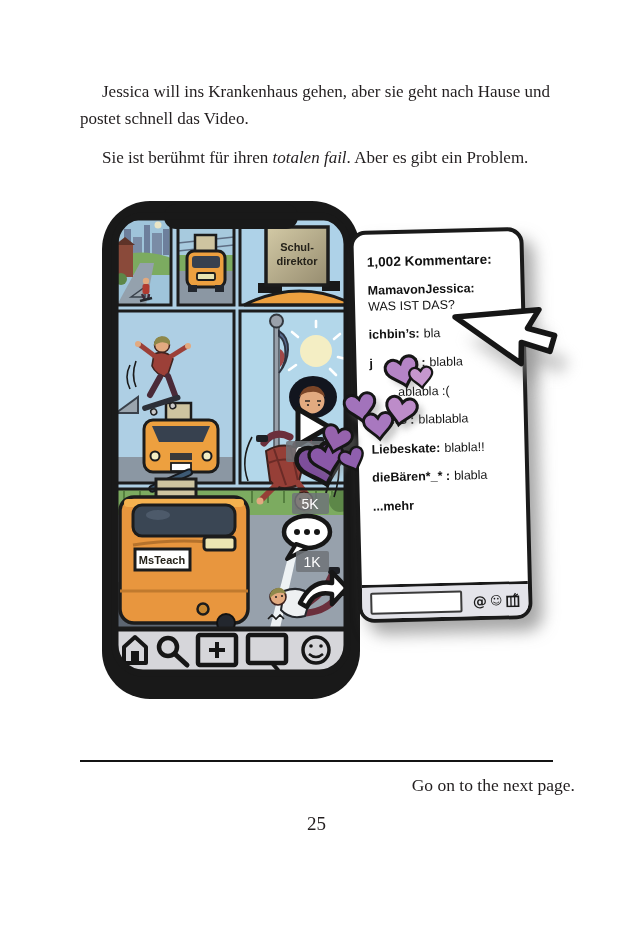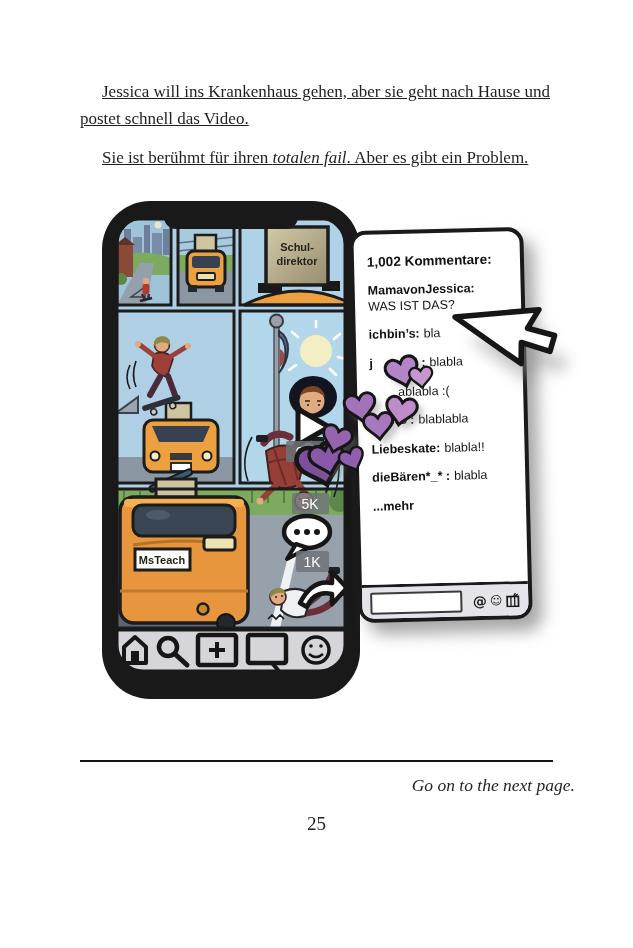--- a/index.html
+++ b/index.html
@@ -1,18 +1,18 @@
 <!DOCTYPE html>
 <html><head>
 <meta charset="utf-8">
 <style>
   html,body{margin:0;padding:0;background:#ffffff;}
   body{width:633px;height:948px;position:relative;overflow:hidden;
        font-family:"Liberation Serif", serif;color:#221e1f;}
-  .content{margin:78px 58px 0 80px;text-decoration:underline;}
+  .content{margin:78px 58px 0 80px;}
   .para{font-size:17px;line-height:27px;margin:0 0 12px 0;text-indent:22px;}
   .para:last-child{margin-bottom:0;}
   .ital{font-style:italic;}
 
   
   .illustration{position:relative;height:524px;margin-top:28px;}
   .phone-svg{position:absolute;left:100px;top:0;z-index:1;}
   .overlay-svg{position:absolute;left:0;top:0;z-index:3;pointer-events:none;}
 
   
@@ -33,21 +33,21 @@
   .cp-inputbar{position:absolute;left:0;right:0;bottom:0;height:34px;
      background:#e4e4ea;border-top:3px solid #1a1a1a;border-radius:0 0 11px 11px;
      display:flex;align-items:center;padding:0 8px;box-sizing:border-box;}
   .cp-input{flex:1;height:18px;background:#fff;border:2px solid #3b3b3b;border-radius:2px;margin-right:7px;}
   .bar-ic{font-family:"DejaVu Sans", sans-serif;color:#1a1a1a;margin-left:3px;line-height:1;}
   .ic-at{font-size:14px;font-weight:700;}
   .ic-smile{font-size:12px;}
 
   
   .rule{margin:37px 80px 0 80px;border-top:2px solid #141414;}
-  .continue{margin:13px 58px 0 80px;text-align:right;font-style:italic;font-size:17.5px;}
+  .continue{margin:13px 58px 0 80px;text-align:right;font-size:17.5px;}
   .pagenum{text-align:center;margin-top:17px;font-size:19px;}
 </style>
 </head>
 <body>
 
 <div class="content">
   <p class="para"><span>Jessica will ins Krankenhaus gehen, aber sie geht nach Hause und postet schnell das Video.</span></p>
   <p class="para"><span>Sie ist berühmt für ihren </span><span class="ital">totalen fail</span><span>. Aber es gibt ein Problem.</span></p>
 </div>
 

